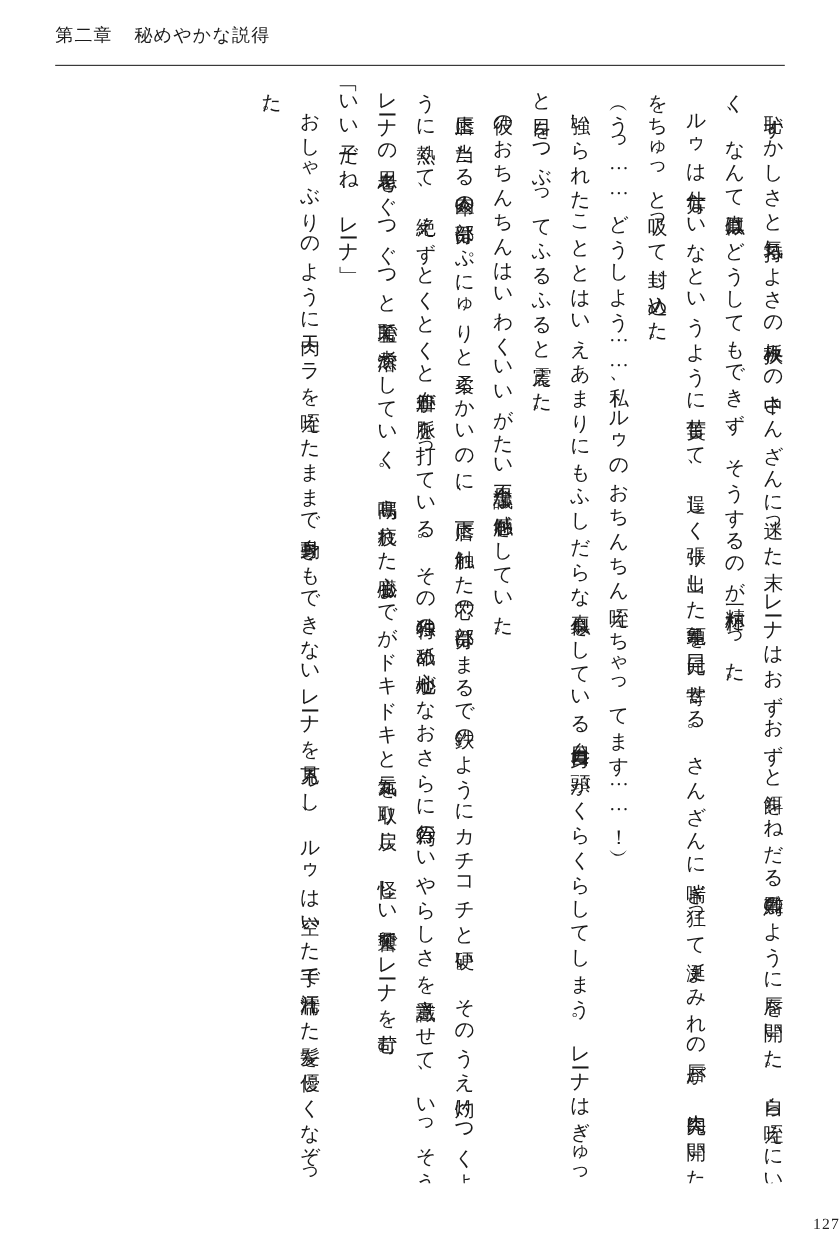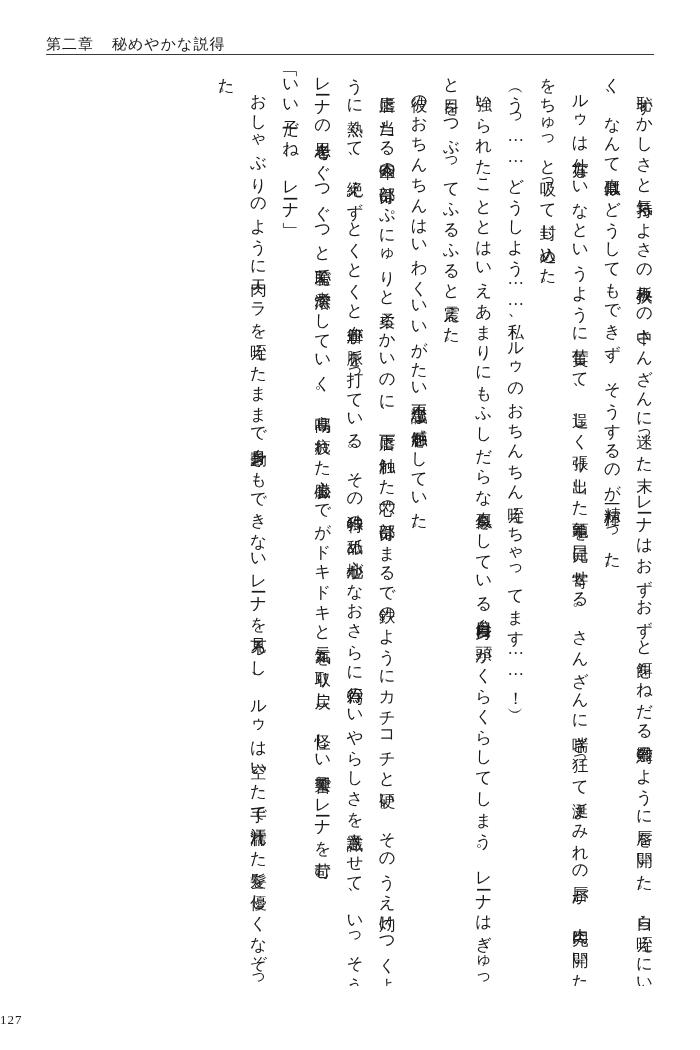--- a/index.html
+++ b/index.html
@@ -24,21 +24,21 @@
   }
 
   
   .header {
     position: absolute;
     top: 20px;
     left: 46px;
     right: 46px;
     height: 34px;
     display: flex;
-    align-items: flex-end;
+    align-items: flex-start;
     gap: 18px;
     font-size: 15px;
     letter-spacing: 1px;
     color: #1b1b1b;
   }
   .header .chapter-number {
     white-space: nowrap;
   }
   .header .chapter-title {
     white-space: nowrap;
@@ -77,21 +77,21 @@
   }
   .body-text p.noindent {
     text-indent: 0;
   }
 
   .page-number {
     position: absolute;
     bottom: 22px;
     left: 0;
     width: 100%;
-    text-align: left;
+    text-align: right;
     font-size: 13px;
     letter-spacing: 1px;
     color: #222222;
     font-family: "Liberation Serif", "DejaVu Serif", serif;
   }
 </style>
 </head>
 <body>
 
 <div class="page">

